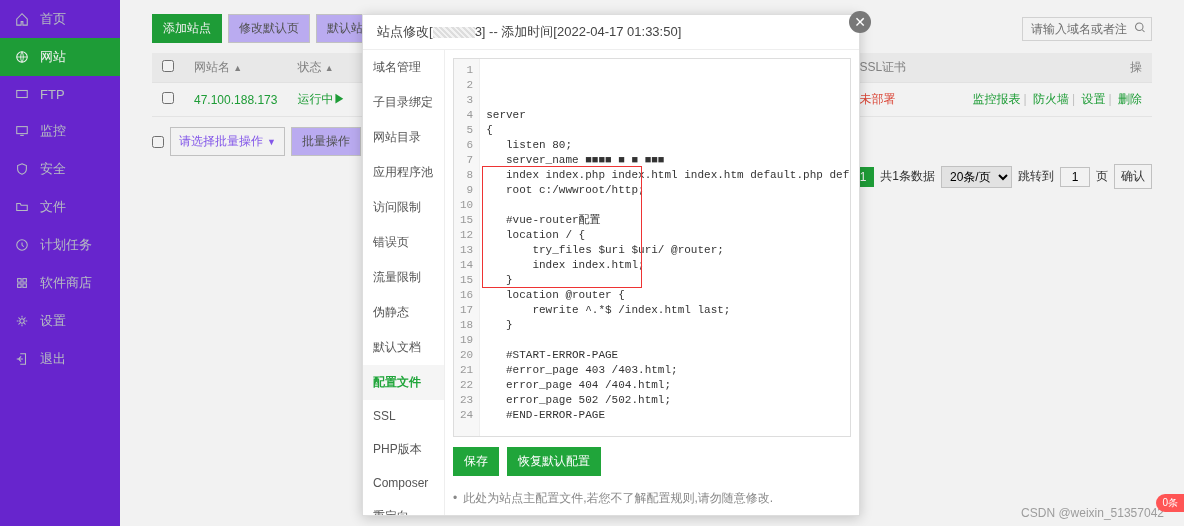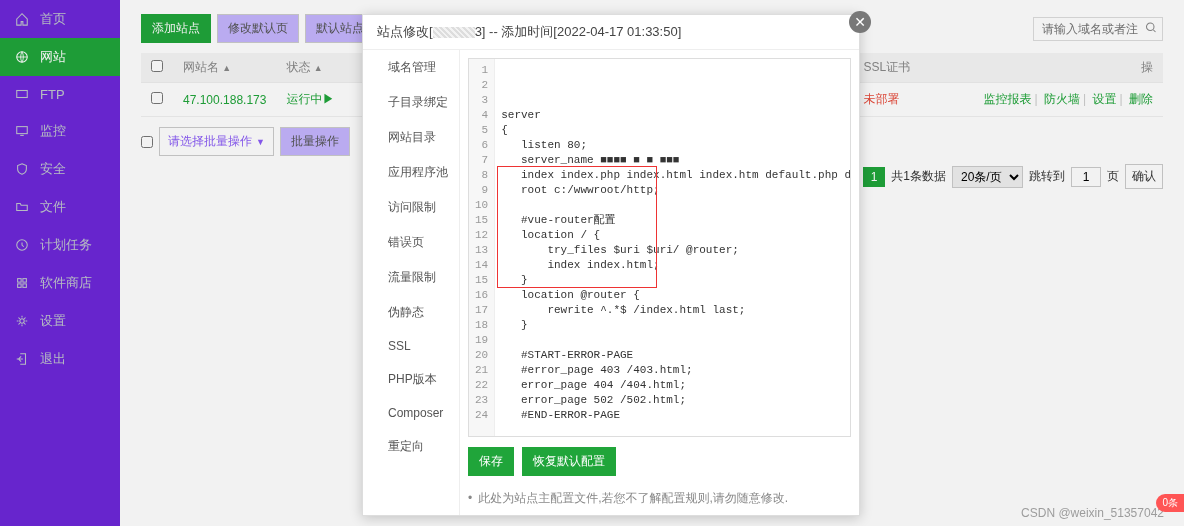--- a/index.html
+++ b/index.html
@@ -6,21 +6,21 @@
     body { font-family: "Microsoft YaHei", Arial, sans-serif; font-size: 12px; background: #f0f0f0; color: #333; width: 1184px; height: 526px; overflow: hidden; position: relative; }
 
     
     .sidebar { position: absolute; left: 0; top: 0; width: 132px; height: 526px; background: #6d28d9; color: #c0c6cc; }
     .sidebar .item { display: flex; align-items: center; padding: 10px 14px; cursor: pointer; font-size: 13px; }
     .sidebar .item.active { background: #20a53a; color: #fff; }
     .sidebar .icon-slot { width: 16px; height: 16px; margin-right: 10px; display: inline-flex; align-items: center; justify-content: center; }
     .sidebar .icon-slot svg { width: 14px; height: 14px; fill: currentColor; stroke: currentColor; }
 
     
-    .main { position: absolute; left: 120px; top: 0; right: 0; bottom: 0; background: #fff; padding: 14px 21px; }
+    .main { position: absolute; left: 120px; top: 0; right: 0; bottom: 0; background: #fff; padding: 14px 32px; }
 
     .toolbar { display: flex; align-items: center; gap: 6px; margin-bottom: 10px; }
     .btn { border: 1px solid #ccc; background: #fff; padding: 5px 10px; font-size: 12px; cursor: pointer; }
     .btn.primary { background: #20a53a; border-color: #20a53a; color: #fff; }
     .btn.outline { background: #c4b5fd; color: #555; }
     .search-box { margin-left: auto; position: relative; }
     .search-box input { border: 1px solid #ddd; padding: 4px 24px 4px 8px; width: 130px; font-size: 12px; text-align: center; }
     .search-box .search-icon { position: absolute; right: 6px; top: 50%; transform: translateY(-50%); color: #888; }
 
     .dropdown { border: 1px solid #ccc; padding: 5px 8px; font-size: 12px; display: inline-flex; align-items: center; gap: 4px; cursor: pointer; color: #555; background: #fff; }
@@ -46,21 +46,21 @@
     .pagination .pg-current { background: #20a53a; color: #fff; padding: 3px 8px; }
     .pagination select { border: 1px solid #ccc; padding: 2px 4px; font-size: 12px; }
     .pagination input { width: 30px; border: 1px solid #ccc; padding: 2px; text-align: center; font-size: 12px; }
     .pagination .btn-mini { border: 1px solid #ccc; padding: 3px 6px; cursor: pointer; }
 
     
     .modal-backdrop { position: absolute; inset: 0; background: rgba(0,0,0,0.05); }
     .modal { position: absolute; left: 362px; top: 14px; width: 498px; height: 502px; background: #fff; border: 1px solid #ddd; box-shadow: 0 2px 12px rgba(0,0,0,0.2); display: flex; flex-direction: column; }
     .modal-title { padding: 8px 14px; font-size: 13px; color: #444; border-bottom: 1px solid #eee; }
     .modal-close { position: absolute; right: -12px; top: -4px; width: 22px; height: 22px; border-radius: 50%; background: #787878; color: #fff; display: flex; align-items: center; justify-content: center; font-size: 14px; cursor: pointer; }
-    .modal-body { flex: 1; display: flex; min-height: 0; margin-left: 15px; }
+    .modal-body { flex: 1; display: flex; min-height: 0; }
     .modal-sidebar { width: 82px; border-right: 1px solid #eee; overflow-y: auto; }
     .modal-sidebar .sitem { padding: 9px 10px; font-size: 12px; color: #555; cursor: pointer; }
     .modal-sidebar .sitem.active { background: #f5f5f5; color: #20a53a; font-weight: bold; }
     .modal-content { flex: 1; display: flex; flex-direction: column; padding: 8px; min-width: 0; }
     .editor-wrap { flex: 1; border: 1px solid #ddd; display: flex; font-family: "Courier New", monospace; font-size: 11px; overflow: auto; min-height: 0; position: relative; }
     .gutter { background: #f7f7f7; border-right: 1px solid #eee; padding: 4px 6px; text-align: right; color: #999; user-select: none; line-height: 15px; }
     .code { padding: 4px 6px; white-space: pre; line-height: 15px; color: #333; position: relative; }
     .code .line { height: 15px; }
     .highlight-box { position: absolute; border: 1px solid #e33; pointer-events: none; }
     .modal-actions { margin-top: 10px; display: flex; gap: 8px; }
@@ -249,20 +249,22 @@
   <div class="modal-body">
     <div class="modal-sidebar" id="modal-sidebar">
         <div class="sitem">域名管理</div>
         <div class="sitem">子目录绑定</div>
         <div class="sitem">网站目录</div>
         <div class="sitem">应用程序池</div>
         <div class="sitem">访问限制</div>
         <div class="sitem">错误页</div>
         <div class="sitem">流量限制</div>
         <div class="sitem">伪静态</div>
+        <div class="sitem">默认文档</div>
+        <div class="sitem active">配置文件</div>
         <div class="sitem">SSL</div>
         <div class="sitem">PHP版本</div>
         <div class="sitem">Composer</div>
         <div class="sitem">重定向</div>
       </div>
     <div class="modal-content">
       <div class="editor-wrap">
         <div class="gutter" id="gutter">
             <div>1</div>
             <div>2</div>

